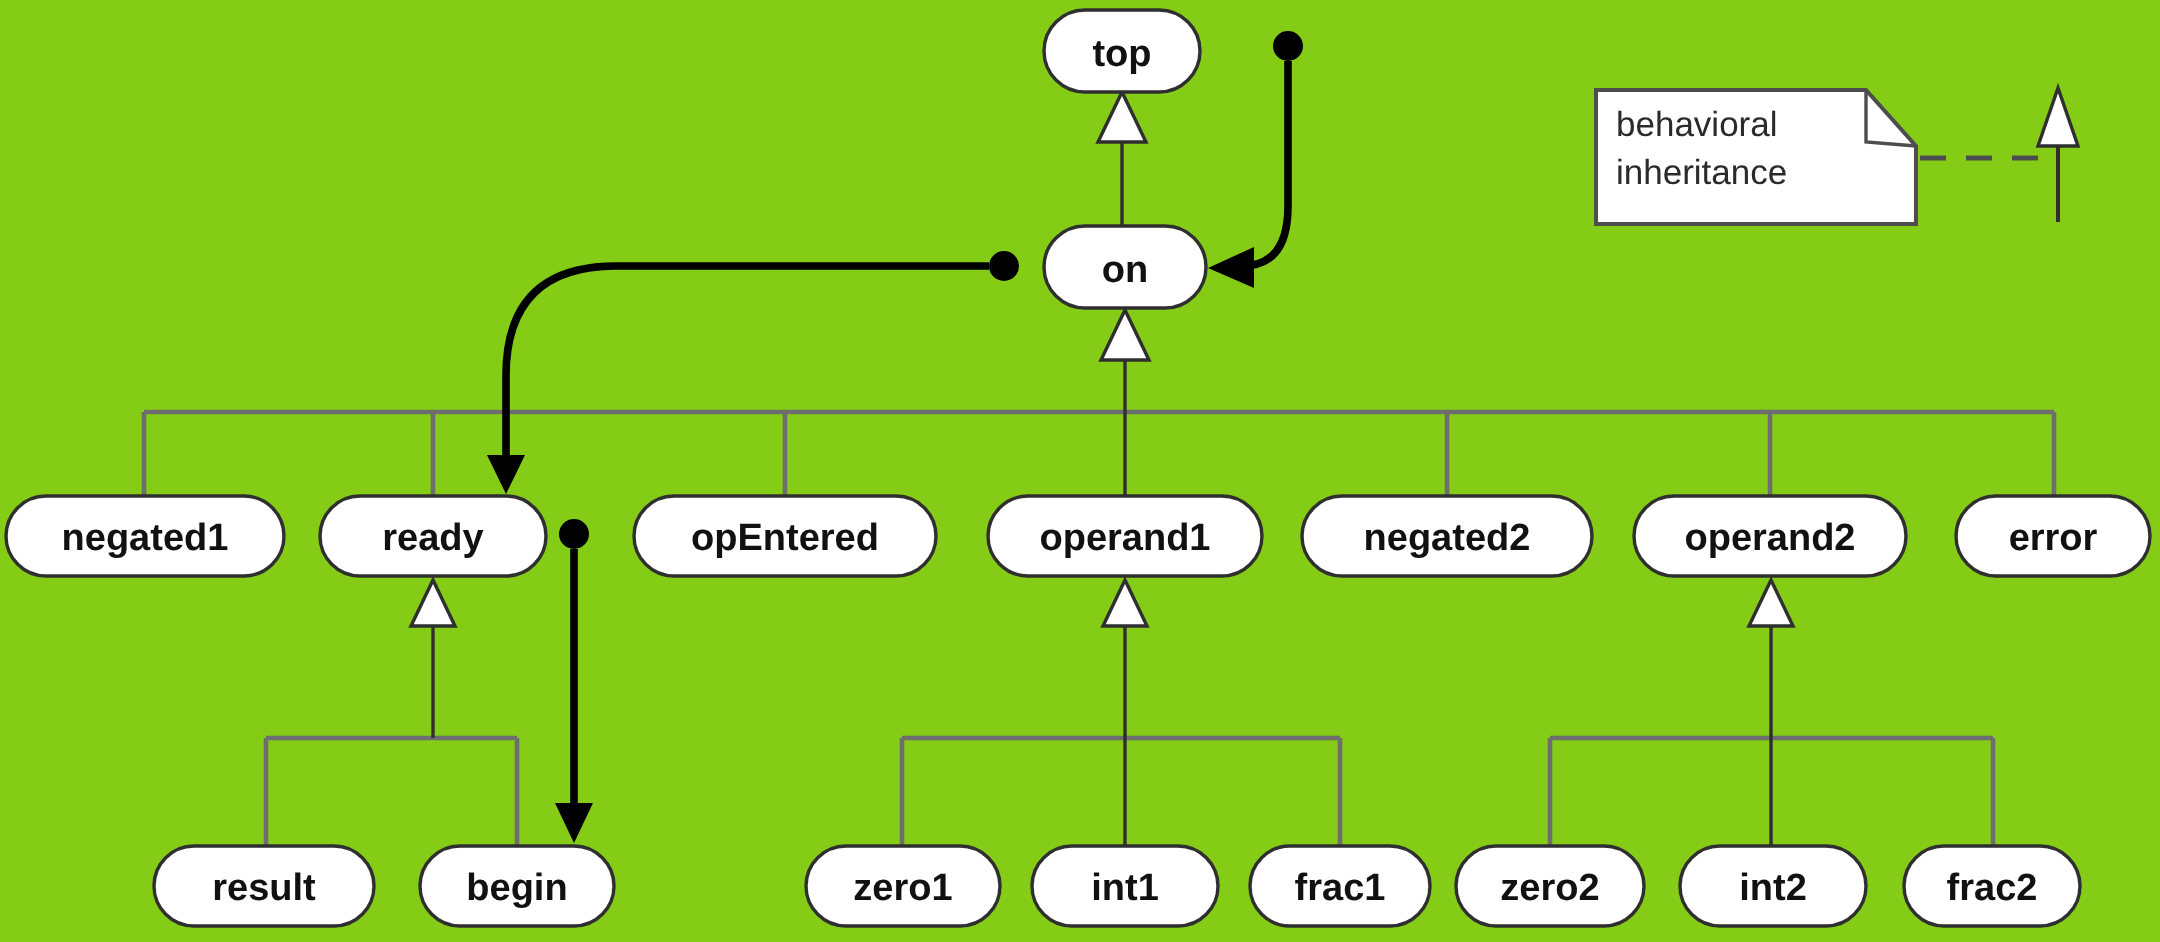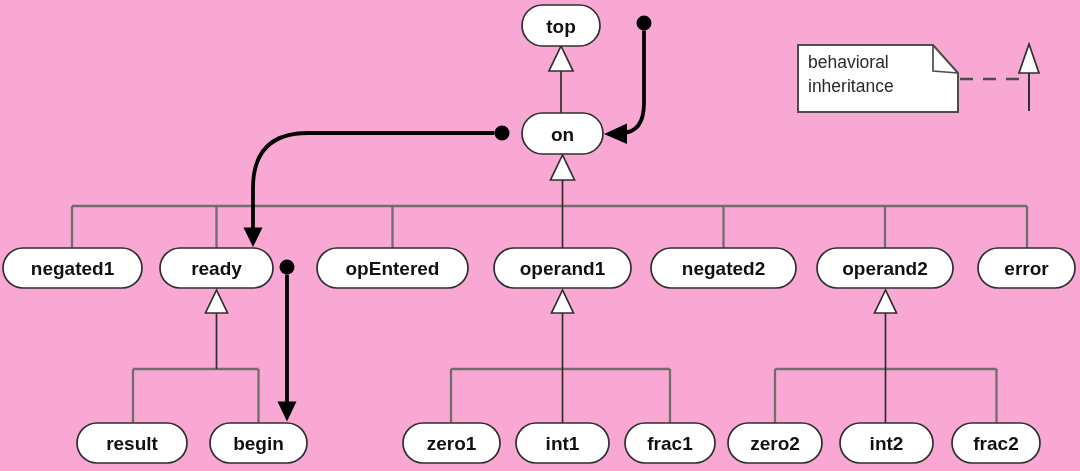--- a/index.html
+++ b/index.html
@@ -1,20 +1,20 @@
 <!DOCTYPE html>
 <html><head>
 <meta charset="utf-8">
 <style>
   html, body { margin: 0; padding: 0; background: #ffffff; }
   .stage {
     position: relative;
     width: 1080px;
     height: 471px;
-    background: #f9a8d4;
+    background: #84cc16;
     overflow: hidden;
     font-family: "Liberation Sans", sans-serif;
   }
   svg { display: block; }
   .node  { fill: #ffffff; stroke: #2f2f2f; stroke-width: 1.7; }
   .lbl   { font-family: "Liberation Sans", sans-serif; font-size: 19px; font-weight: 700;
            fill: #111111; text-anchor: middle; }
   .bus   { stroke: #6e6e6e; stroke-width: 2.3; fill: none; }
   .inh   { stroke: #2f2f2f; stroke-width: 1.7; fill: none; }
   .tri   { fill: #ffffff; stroke: #2f2f2f; stroke-width: 1.7; }

